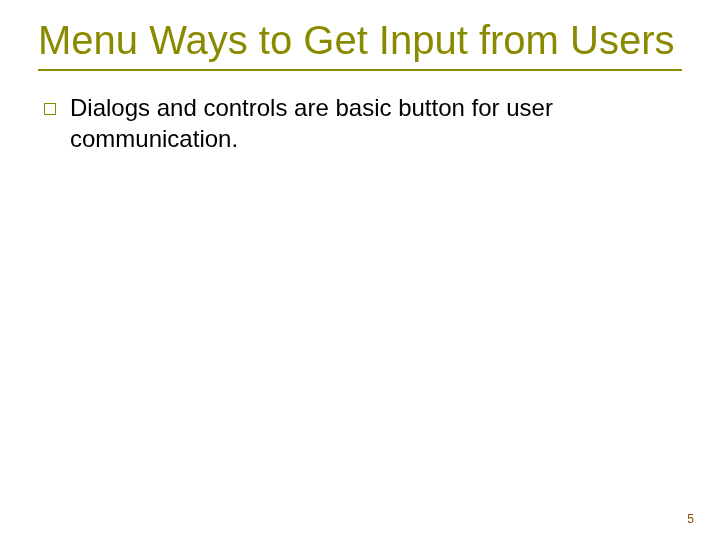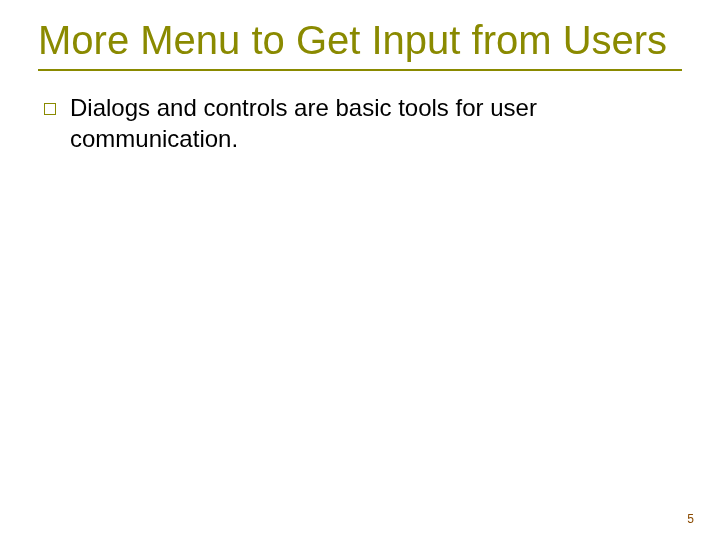--- a/index.html
+++ b/index.html
@@ -65,24 +65,24 @@
     right: 26px;
     font-family: Arial, sans-serif;
     font-size: 12px;
     color: #8a4a00;
   }
 </style>
 </head>
 <body>
 
 <div class="slide">
-  <h1 class="title">More Menu to Get Input from Users</h1>
+  <h1 class="title">Menu Ways to Get Input from Users</h1>
   <div class="title-underline"></div>
 
   <div class="body">
     <div class="bullet-item">
       <span class="bullet-marker"></span>
-      <span class="bullet-text">Dialogs and controls are basic tools for user communication.</span>
+      <span class="bullet-text">Dialogs and controls are basic button for user communication.</span>
     </div>
   </div>
 
   <div class="page-number">5</div>
 </div>
 
 </body></html>

